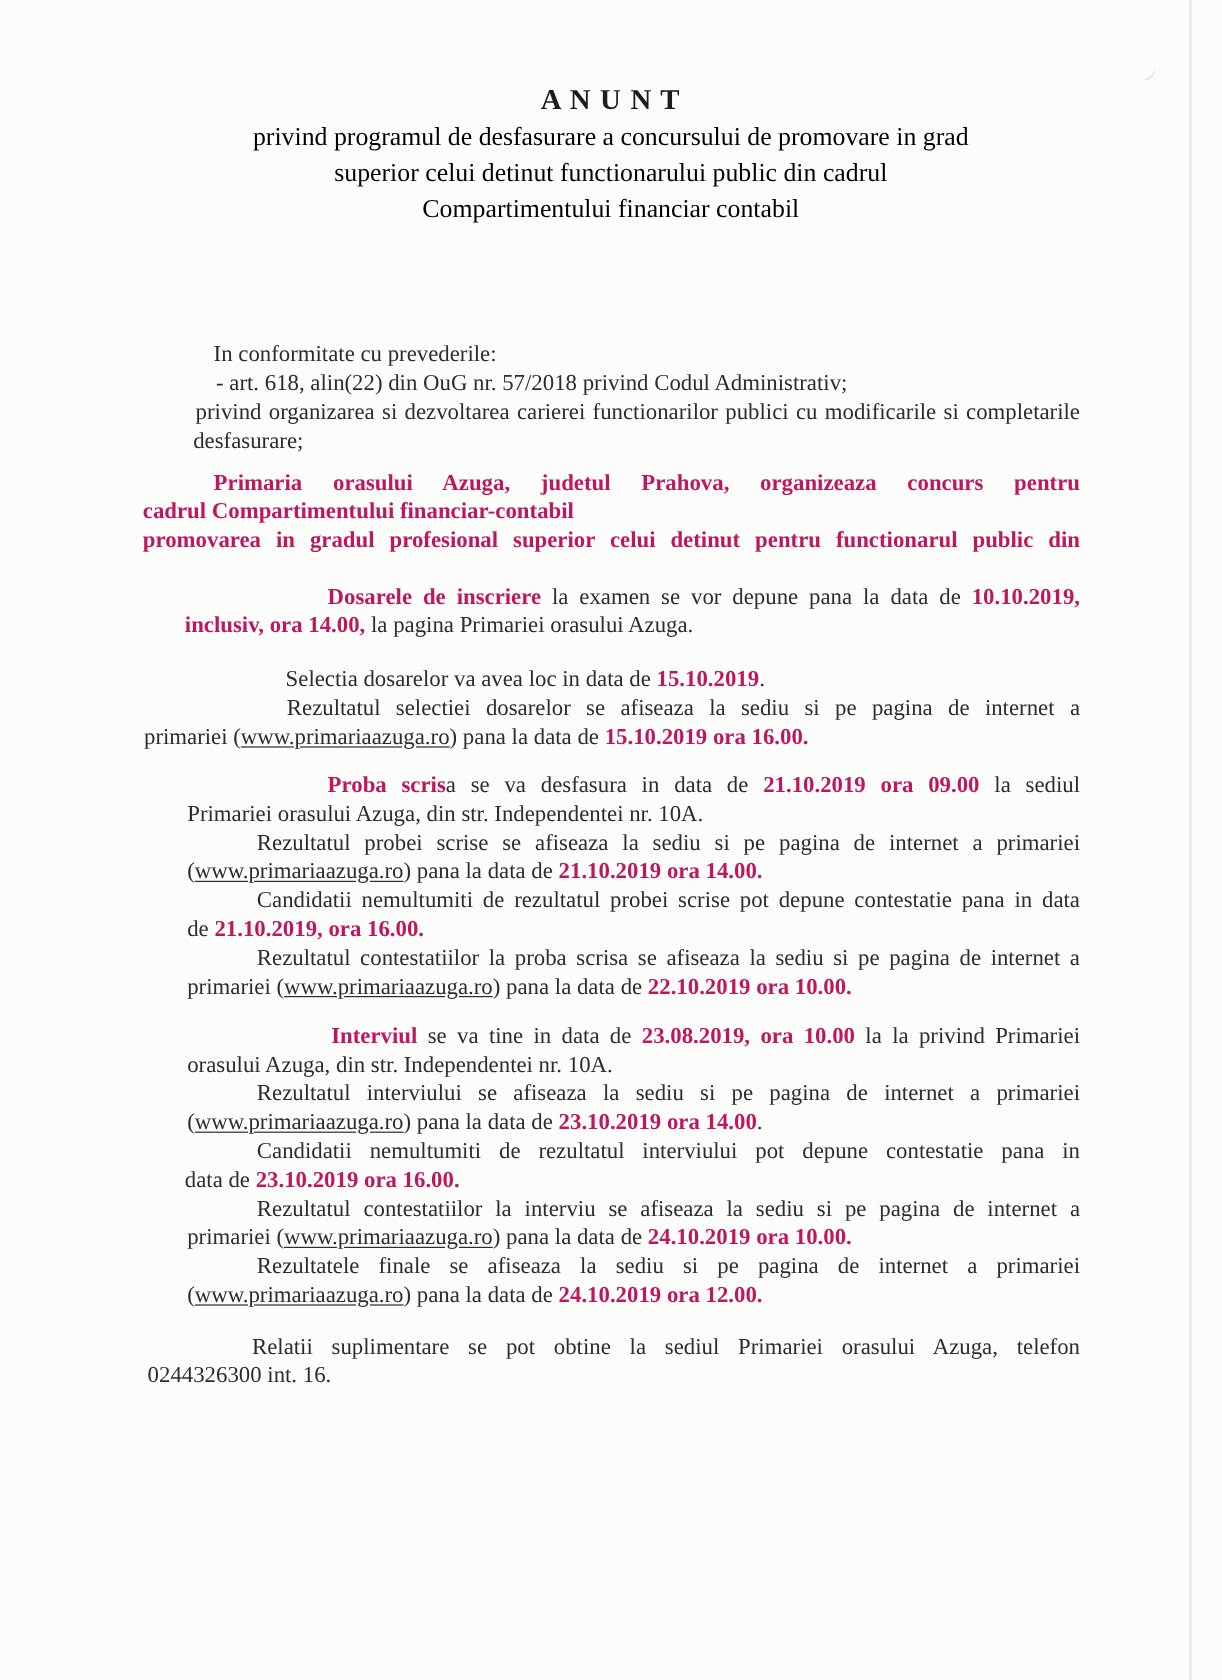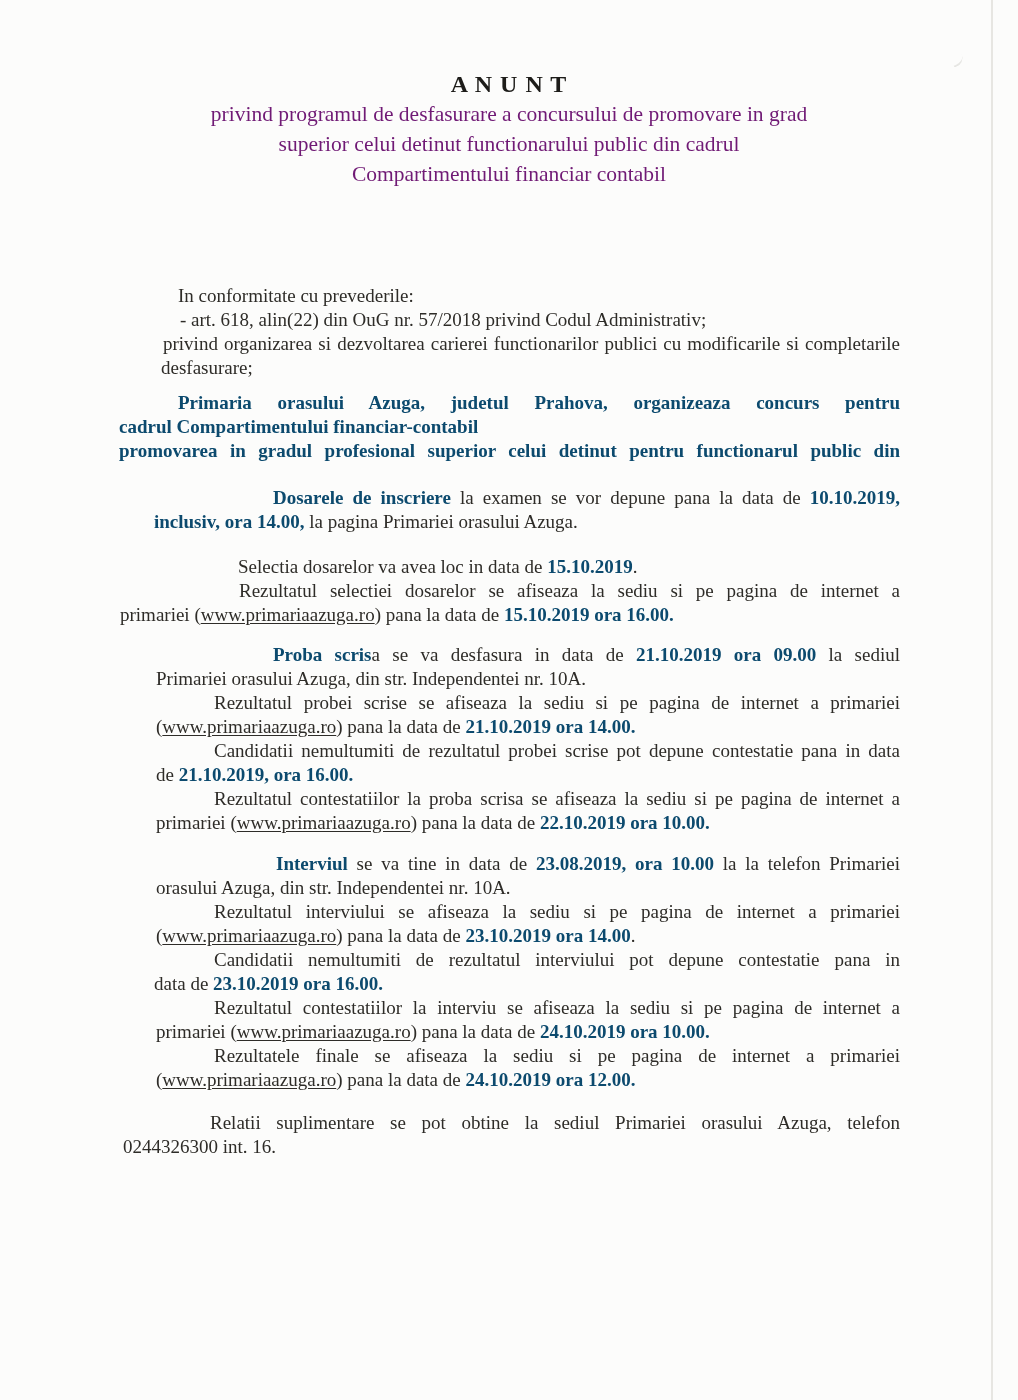--- a/index.html
+++ b/index.html
@@ -42,35 +42,35 @@
   .doc-title {
     font-size: 24px;
     line-height: 30px;
     font-weight: bold;
     letter-spacing: 1px;
     color: #1d1c19;
   }
   .doc-subtitle-line {
     font-size: 21.5px;
     line-height: 30px;
-    color: #701a75;
+    color: #000000;
   }
   .content { margin-top: 95px; font-size: 19px; }
   .para { margin: 0; }
   .line {
     line-height: 24px;
     height: 24px;
     white-space: nowrap;
     color: #2e2c28;
   }
   .line.just {
     text-align: justify;
     text-align-last: justify;
   }
-  .seg-b { font-weight: bold; color: #0c4a6e; }
+  .seg-b { font-weight: bold; color: #be185d; }
   .seg-u { text-decoration: underline; text-underline-offset: 2px; }
 </style>
 </head>
 <body>
 
 <div class="page">
   <div class="scan-edge"></div>
   <div class="smudge"></div>
 
   <div class="doc">
@@ -109,21 +109,21 @@
           <div class="line just" style="margin-left: 155px; width: 627px;"><span class="seg-b">Proba scris</span><span class="">a se va desfasura in data de </span><span class="seg-b">21.10.2019 ora 09.00</span><span class=""> la sediul</span></div>
           <div class="line" style="margin-left: 38px;"><span class="">Primariei orasului Azuga, din str. Independentei nr. 10A.</span></div>
           <div class="line just" style="margin-left: 96px; width: 686px;"><span class="">Rezultatul probei scrise se afiseaza la sediu si pe pagina de internet a primariei</span></div>
           <div class="line" style="margin-left: 38px;"><span class="">(</span><span class="seg-u">www.primariaazuga.ro</span><span class="">) pana la data de </span><span class="seg-b">21.10.2019 ora 14.00.</span></div>
           <div class="line just" style="margin-left: 96px; width: 686px;"><span class="">Candidatii nemultumiti de rezultatul probei scrise pot depune contestatie pana in data</span></div>
           <div class="line" style="margin-left: 38px;"><span class="">de </span><span class="seg-b">21.10.2019, ora 16.00.</span></div>
           <div class="line just" style="margin-left: 96px; width: 686px;"><span class="">Rezultatul contestatiilor la proba scrisa se afiseaza la sediu si pe pagina de internet a</span></div>
           <div class="line" style="margin-left: 38px;"><span class="">primariei (</span><span class="seg-u">www.primariaazuga.ro</span><span class="">) pana la data de </span><span class="seg-b">22.10.2019 ora 10.00.</span></div>
         </div>
         <div class="para" style="margin-top: 17px;">
-          <div class="line just" style="margin-left: 158px; width: 624px;"><span class="seg-b">Interviul</span><span class=""> se va tine in data de </span><span class="seg-b">23.08.2019, ora 10.00</span><span class=""> la la telefon Primariei</span></div>
+          <div class="line just" style="margin-left: 158px; width: 624px;"><span class="seg-b">Interviul</span><span class=""> se va tine in data de </span><span class="seg-b">23.08.2019, ora 10.00</span><span class=""> la la privind Primariei</span></div>
           <div class="line" style="margin-left: 38px;"><span class="">orasului Azuga, din str. Independentei nr. 10A.</span></div>
           <div class="line just" style="margin-left: 96px; width: 686px;"><span class="">Rezultatul interviului se afiseaza la sediu si pe pagina de internet a primariei</span></div>
           <div class="line" style="margin-left: 38px;"><span class="">(</span><span class="seg-u">www.primariaazuga.ro</span><span class="">) pana la data de </span><span class="seg-b">23.10.2019 ora 14.00</span><span class="">.</span></div>
           <div class="line just" style="margin-left: 96px; width: 686px;"><span class="">Candidatii nemultumiti de rezultatul interviului pot depune contestatie pana in</span></div>
           <div class="line" style="margin-left: 36px;"><span class="">data de </span><span class="seg-b">23.10.2019 ora 16.00.</span></div>
           <div class="line just" style="margin-left: 96px; width: 686px;"><span class="">Rezultatul contestatiilor la interviu se afiseaza la sediu si pe pagina de internet a</span></div>
           <div class="line" style="margin-left: 38px;"><span class="">primariei (</span><span class="seg-u">www.primariaazuga.ro</span><span class="">) pana la data de </span><span class="seg-b">24.10.2019 ora 10.00.</span></div>
         </div>
         <div class="para" style="margin-top: 0px;">
           <div class="line just" style="margin-left: 96px; width: 686px;"><span class="">Rezultatele finale se afiseaza la sediu si pe pagina de internet a primariei</span></div>

